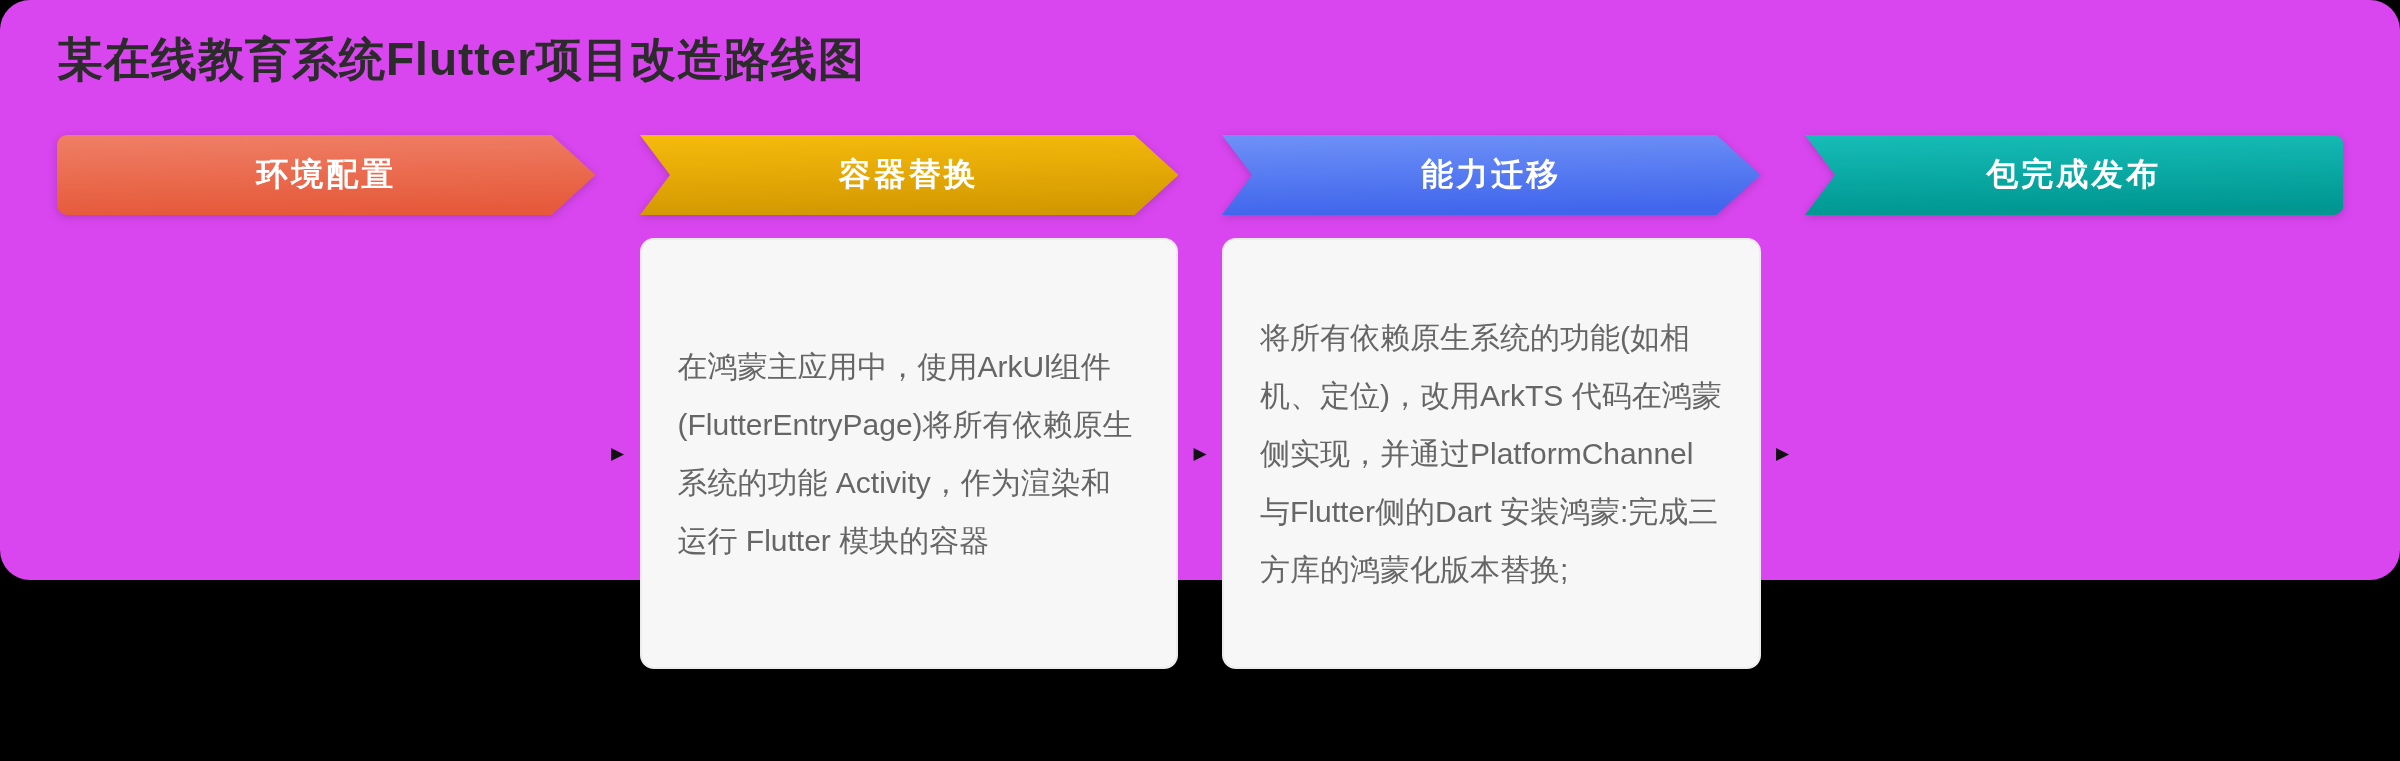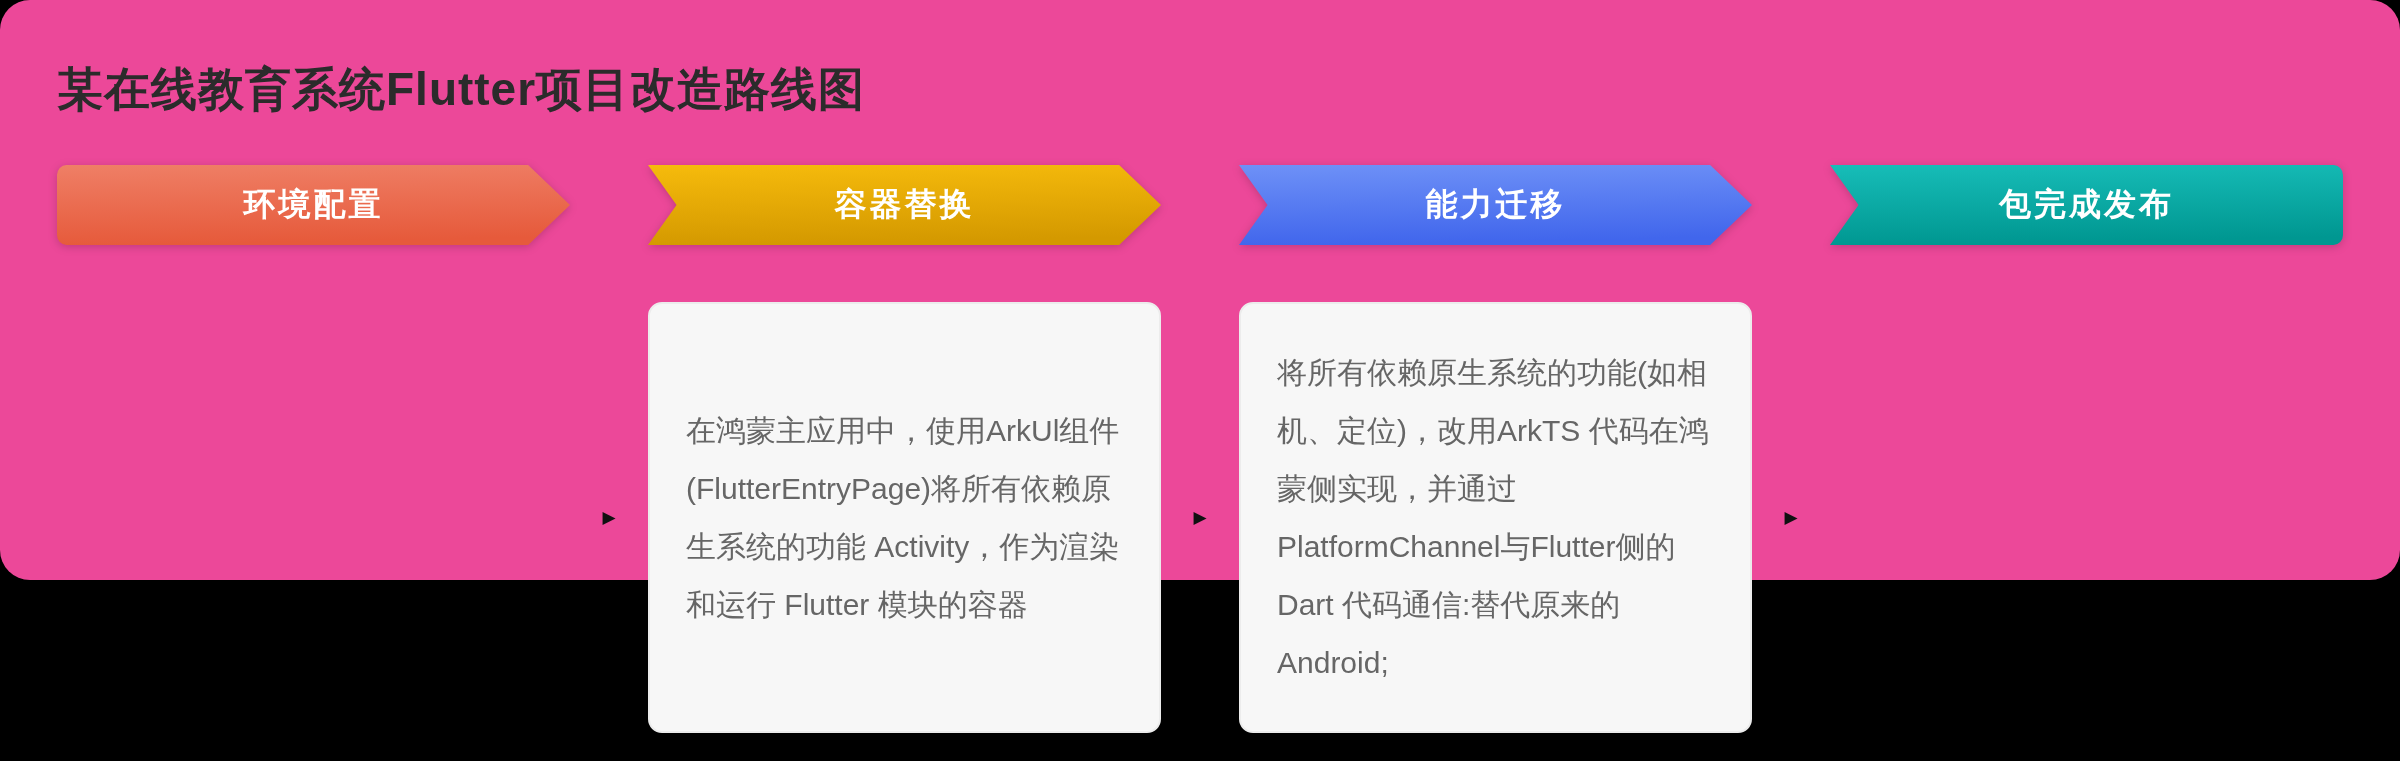--- a/index.html
+++ b/index.html
@@ -4,39 +4,38 @@
 <style>
   html,body{margin:0;padding:0;}
   body{
     background:#000;
     font-family:"Liberation Sans","DejaVu Sans",sans-serif;
     width:2400px;height:761px;overflow:hidden;
   }
   .canvas{
     position:relative;
     width:2400px;height:580px;
-    background:#ec4899;
+    background:#d946ef;
     border-radius:30px;
     box-sizing:border-box;
-    padding-top:60px;
+    padding-top:30px;
   }
   .page-title{
     margin:0 57px 47px 57px;
     font-size:46px;
     line-height:58px;
     font-weight:700;
     color:#2b2b2b;
     letter-spacing:1px;
   }
   .flow-grid{
     margin:0 57px;
     display:grid;
     grid-template-columns:1fr 44px 1fr 44px 1fr 44px 1fr;
     grid-template-rows:80px 23px 431px;
-    gap:17px;
   }
   .step-head{position:relative;grid-row:1;}
   .step-head .arrow-svg{display:block;width:100%;height:80px;filter:drop-shadow(0 2px 4px rgba(0,0,0,.18));}
   .step-label{
     position:absolute;inset:0;
     display:flex;align-items:center;justify-content:center;
     color:#ffffff;font-size:32px;font-weight:600;letter-spacing:3px;
   }
   .c1{grid-column:1;} .c2{grid-column:3;} .c3{grid-column:5;} .c4{grid-column:7;}
   .step-card{
@@ -131,21 +130,21 @@
 
     <div class="step-card c2">
       <div class="card-text">在鸿蒙主应用中，使用ArkUl组件(FlutterEntryPage)将所有依赖原生系统的功能 Activity，作为渲染和运行 Flutter 模块的容器</div>
     </div>
 
     <div class="gap-connector g2">
       <span class="tri">▶</span>
     </div>
 
     <div class="step-card c3">
-      <div class="card-text">将所有依赖原生系统的功能(如相机、定位)，改用ArkTS 代码在鸿蒙侧实现，并通过PlatformChannel与Flutter侧的Dart 代码通信:替代原来的Android;</div>
+      <div class="card-text">将所有依赖原生系统的功能(如相机、定位)，改用ArkTS 代码在鸿蒙侧实现，并通过PlatformChannel与Flutter侧的Dart 安装鸿蒙:完成三方库的鸿蒙化版本替换;</div>
     </div>
 
     <div class="gap-connector g3">
       <span class="tri">▶</span>
     </div>
 
 
   </div>
 </div>
 

